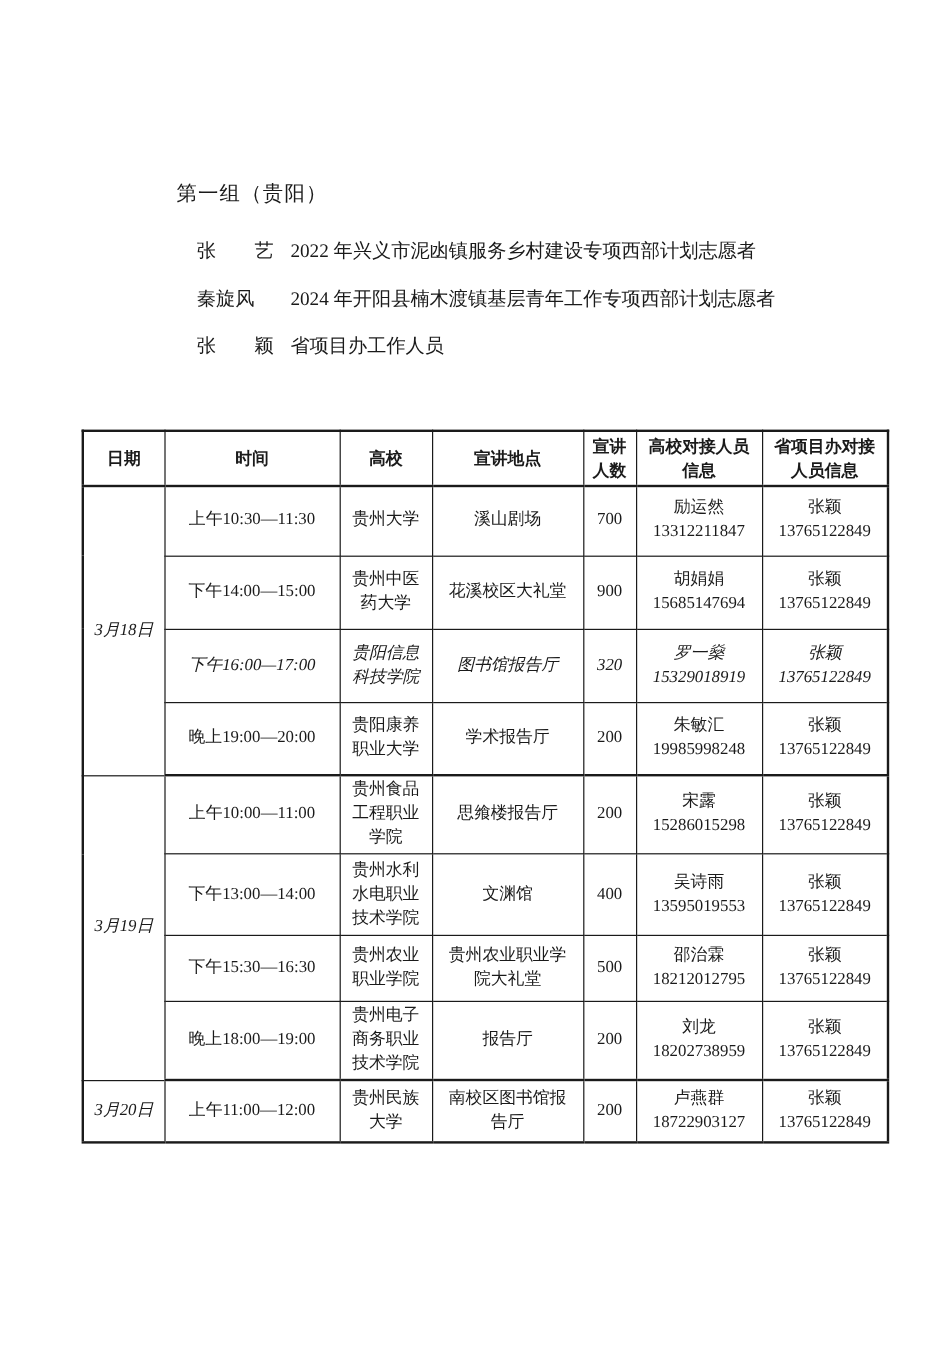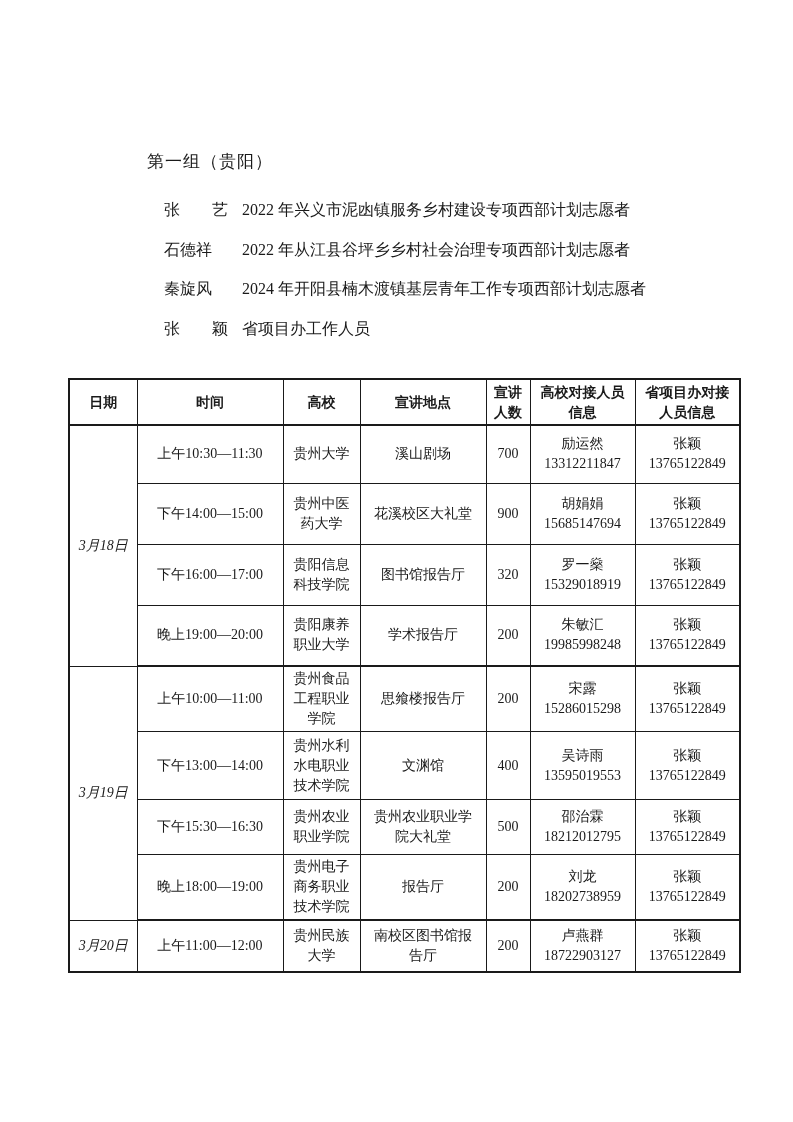--- a/index.html
+++ b/index.html
@@ -36,21 +36,21 @@
   }
   .m-name {
     display: inline-block;
     width: 78px;
     vertical-align: top;
   }
   .m-role { display: inline-block; vertical-align: top; }
   table.schedule {
     position: absolute;
     left: 68px;
-    top: 378px;
+    top: 358px;
     width: 671px;
     border-collapse: collapse;
     table-layout: fixed;
     border: 2px solid #1a1a1a;
   }
   table.schedule th, table.schedule td {
     border: 1px solid #1a1a1a;
     text-align: center;
     vertical-align: middle;
     font-size: 14px;
@@ -71,21 +71,20 @@
   td.date-span { border-bottom-width: 2px; }
   .contact-name, .contact-phone { display: block; }
 </style>
 </head>
 <body>
 
 <div class="page">
   <div class="group-title">第一组（贵阳）</div>
   <div class="members" id="members">
       <div class="member-row"><span class="m-name">张　　艺</span><span class="m-role">2022 年兴义市泥凼镇服务乡村建设专项西部计划志愿者</span></div>
-      <div class="member-row"><span class="m-name">石德祥</span><span class="m-role">2022 年从江县谷坪乡乡村社会治理专项西部计划志愿者</span></div>
       <div class="member-row"><span class="m-name">秦旋风</span><span class="m-role">2024 年开阳县楠木渡镇基层青年工作专项西部计划志愿者</span></div>
       <div class="member-row"><span class="m-name">张　　颖</span><span class="m-role">省项目办工作人员</span></div>
     </div>
   <table class="schedule" id="schedule">
     <colgroup id="schedule-cols">
         <col style="width: 68px;">
         <col style="width: 146px;">
         <col style="width: 77px;">
         <col style="width: 126px;">
         <col style="width: 44px;">
@@ -126,21 +125,21 @@
           <td class="c-count">900</td>
           <td class="c-contact">
             <span class="contact-name">胡娟娟</span>
             <span class="contact-phone">15685147694</span>
           </td>
           <td class="c-contact">
             <span class="contact-name">张颖</span>
             <span class="contact-phone">13765122849</span>
           </td>
         </tr>
-        <tr style="height: 61px;">
+        <tr style="height: 61px; font-style: italic;">
           <td class="c-time">下午16:00—17:00</td>
           <td class="c-school">贵阳信息科技学院</td>
           <td class="c-venue">图书馆报告厅</td>
           <td class="c-count">320</td>
           <td class="c-contact">
             <span class="contact-name">罗一燊</span>
             <span class="contact-phone">15329018919</span>
           </td>
           <td class="c-contact">
             <span class="contact-name">张颖</span>

